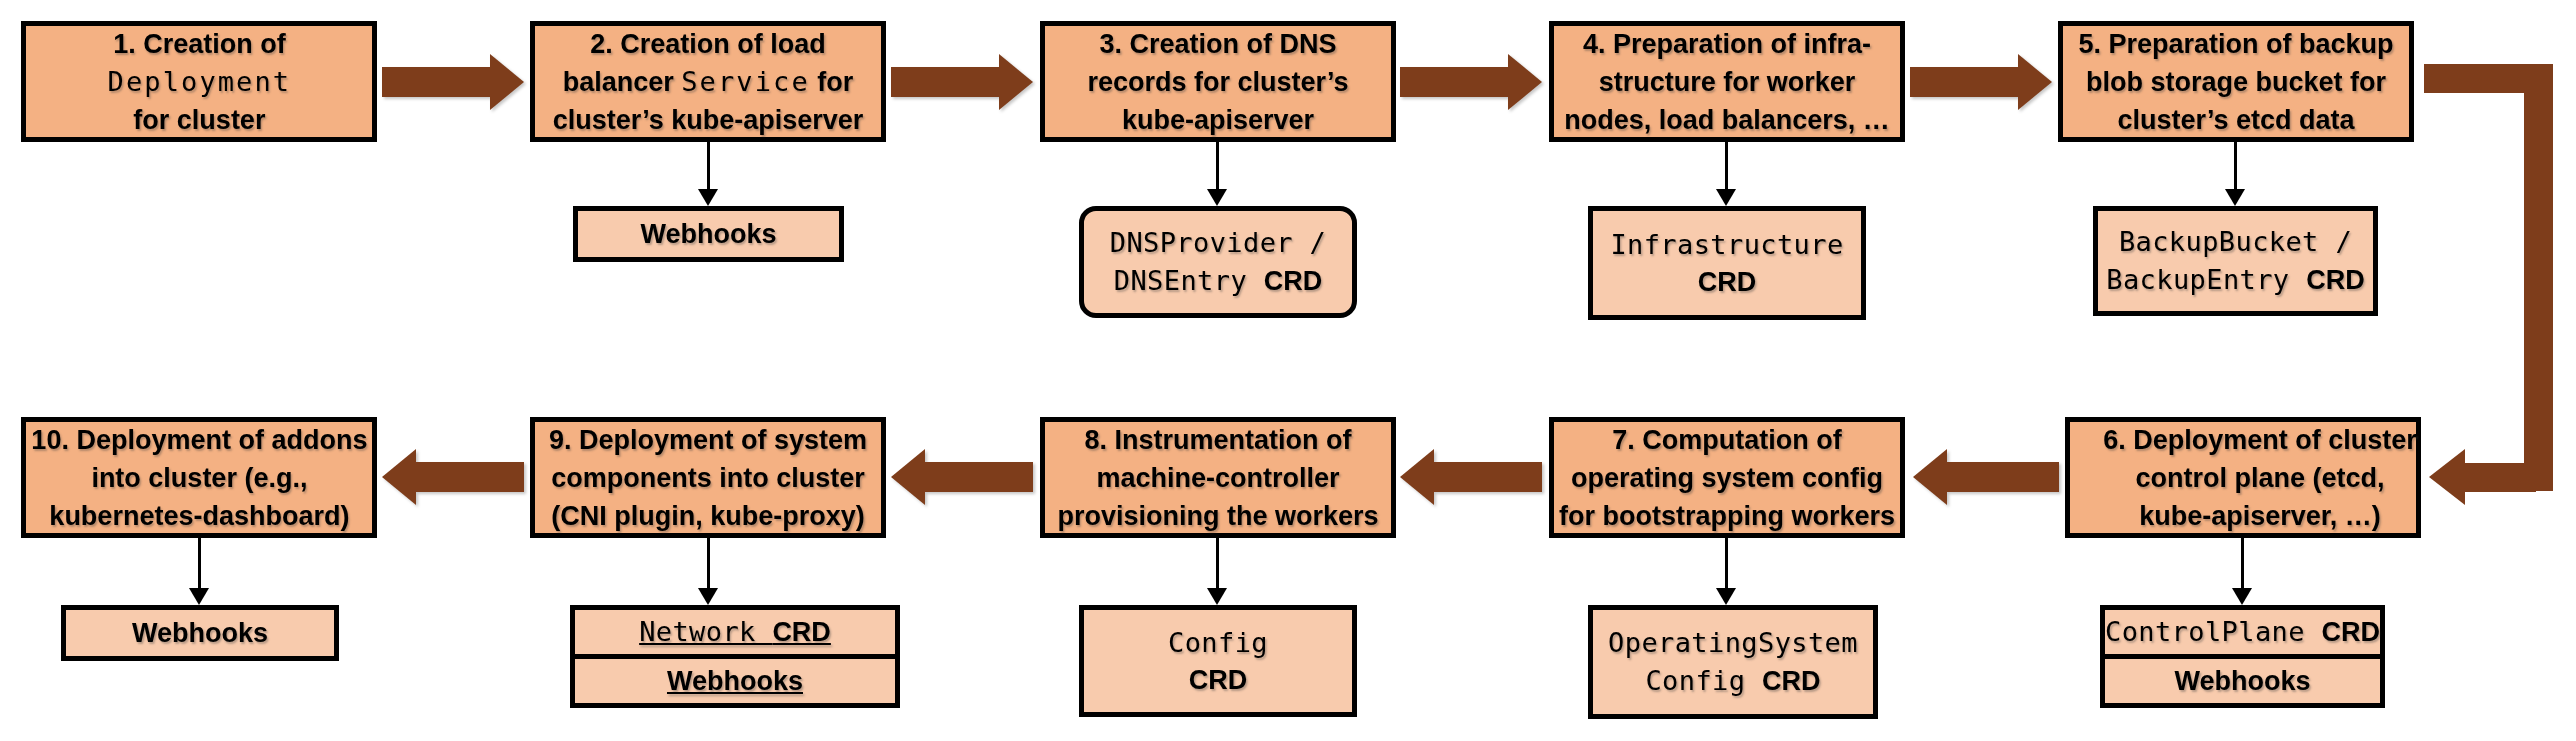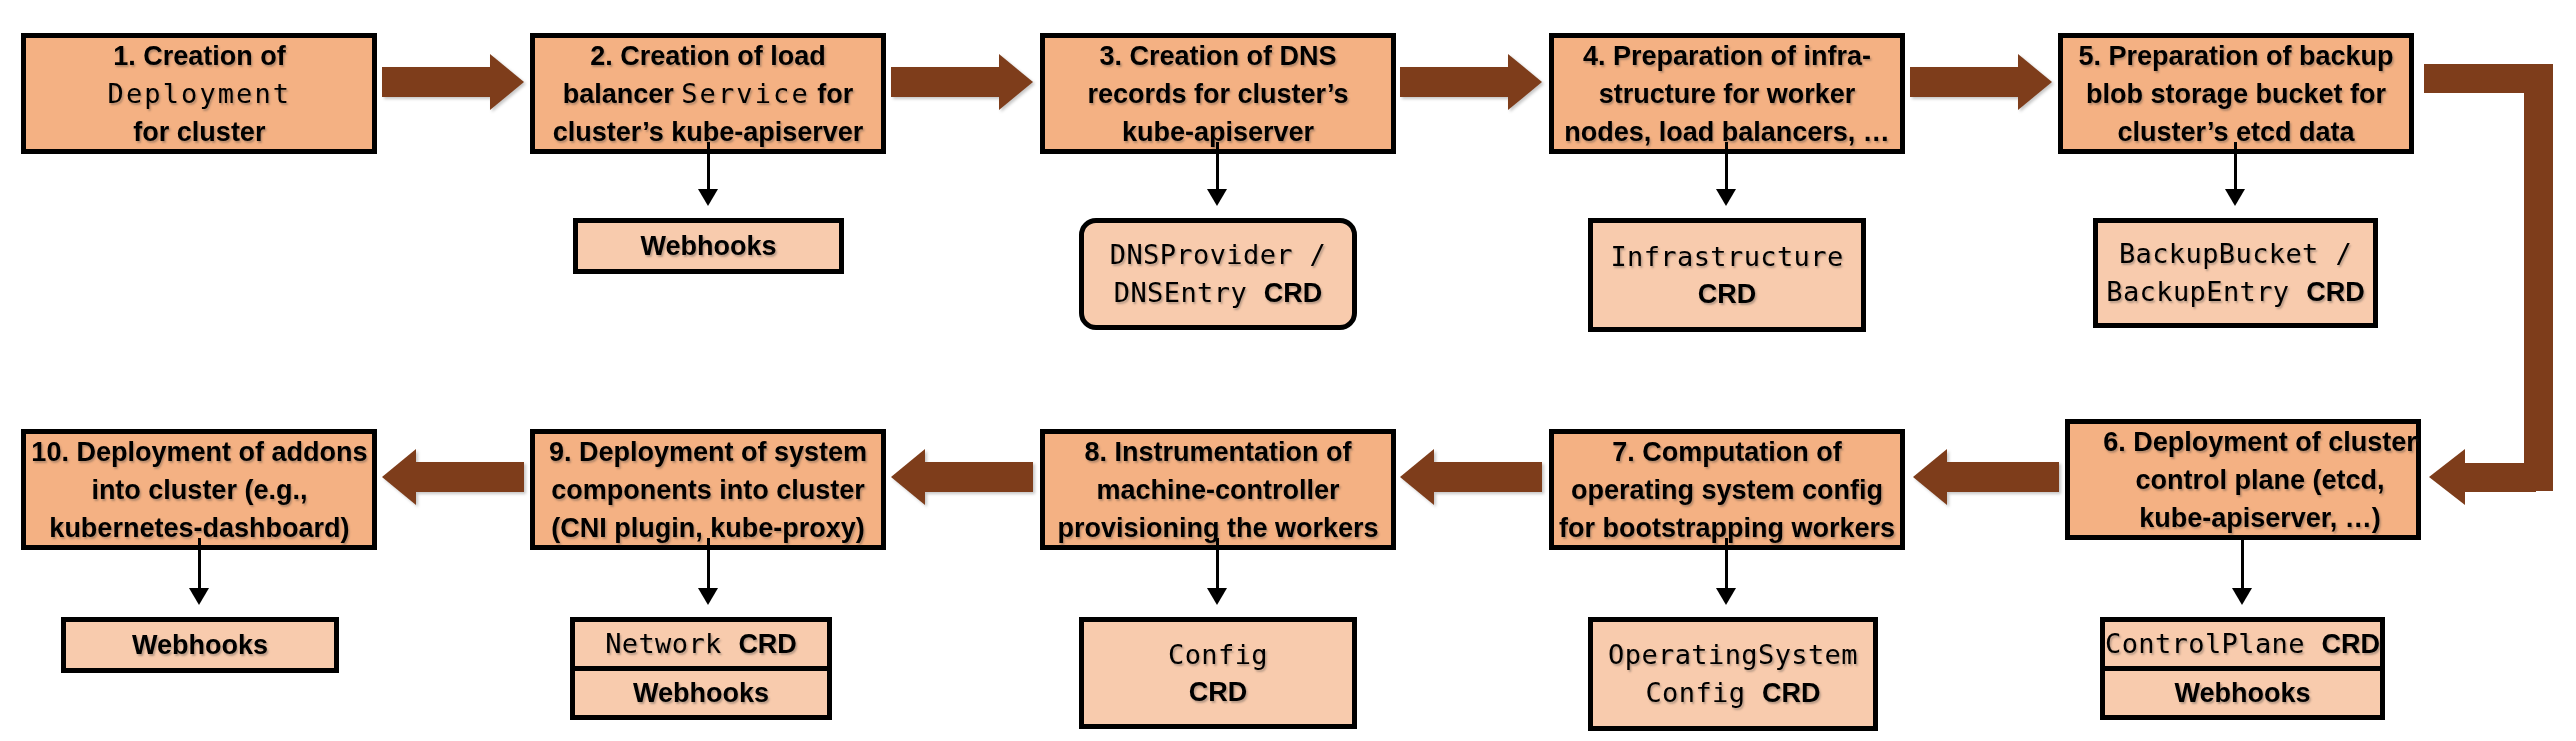--- a/index.html
+++ b/index.html
@@ -9,21 +9,20 @@
     background:var(--bg,#ffffff);
     font-family:"Liberation Sans", sans-serif;
     overflow:hidden;
   }
   
   .box{
     position:absolute;
     box-sizing:border-box;
     display:flex;align-items:center;justify-content:center;
     text-align:center;
-    margin-top:12px;
   }
   .main-box{
     width:356px;height:121px;
     background:var(--box-fill,#F4B183);
     border:5.7px solid var(--line,#000);
   }
   .sub-box{
     background:var(--sub-fill,#F8CBAD);
     border:5px solid var(--line,#000);
     justify-content:center;
@@ -126,21 +125,21 @@
   <div class="box sub-box" style="left:1079px;top:206px;width:278px;height:112px;border-radius:17px;">
     <div class="lbl"><span class="p-mono">DNSProvider /</span><br><span class="p-mono">DNSEntry </span><span class="p-sans">CRD</span></div>
   </div>
   <div class="box sub-box" style="left:1588px;top:206px;width:278px;height:114px;">
     <div class="lbl"><span class="p-mono">Infrastructure</span><br><span class="p-sans">CRD</span></div>
   </div>
   <div class="box sub-box" style="left:2093px;top:206px;width:285px;height:110px;">
     <div class="lbl"><span class="p-mono">BackupBucket /</span><br><span class="p-mono">BackupEntry </span><span class="p-sans">CRD</span></div>
   </div>
 
-  <div class="box main-box" style="left:2065px;top:407px;padding-left:34px;">
+  <div class="box main-box" style="left:2065px;top:417px;padding-left:34px;">
     <div class="lbl"><span class="p-sans">6. Deployment of cluster</span><br><span class="p-sans">control plane (etcd,</span><br><span class="p-sans">kube-apiserver, …)</span></div>
   </div>
   <div class="box main-box" style="left:1549px;top:417px;">
     <div class="lbl"><span class="p-sans">7. Computation of</span><br><span class="p-sans">operating system config</span><br><span class="p-sans">for bootstrapping workers</span></div>
   </div>
   <div class="box main-box" style="left:1040px;top:417px;">
     <div class="lbl"><span class="p-sans">8. Instrumentation of</span><br><span class="p-sans">machine-controller</span><br><span class="p-sans">provisioning the workers</span></div>
   </div>
   <div class="box main-box" style="left:530px;top:417px;">
     <div class="lbl"><span class="p-sans">9. Deployment of system</span><br><span class="p-sans">components into cluster</span><br><span class="p-sans">(CNI plugin, kube-proxy)</span></div>
@@ -187,21 +186,21 @@
   </div>
 
   <div class="box sub-box" style="left:1588px;top:605px;width:290px;height:114px;">
     <div class="lbl"><span class="p-mono">OperatingSystem</span><br><span class="p-mono">Config </span><span class="p-sans">CRD</span></div>
   </div>
 
   <div class="box sub-box" style="left:1079px;top:605px;width:278px;height:112px;">
     <div class="lbl"><span class="p-mono">Config</span><br><span class="p-sans">CRD</span></div>
   </div>
 
-  <div class="stack" style="left:570px;top:605px;width:262px;">
+  <div class="stack" style="left:570px;top:605px;width:330px;text-decoration:underline;">
     <div class="box sub-box" style="height:54px;">
       <div class="lbl"><span class="p-mono">Network </span><span class="p-sans">CRD</span></div>
     </div>
     <div class="box sub-box" style="height:54px;">
       <div class="lbl"><span class="p-sans">Webhooks</span></div>
     </div>
   </div>
 
   <div class="box sub-box" style="left:61px;top:605px;width:278px;height:56px;">
     <div class="lbl"><span class="p-sans">Webhooks</span></div>

